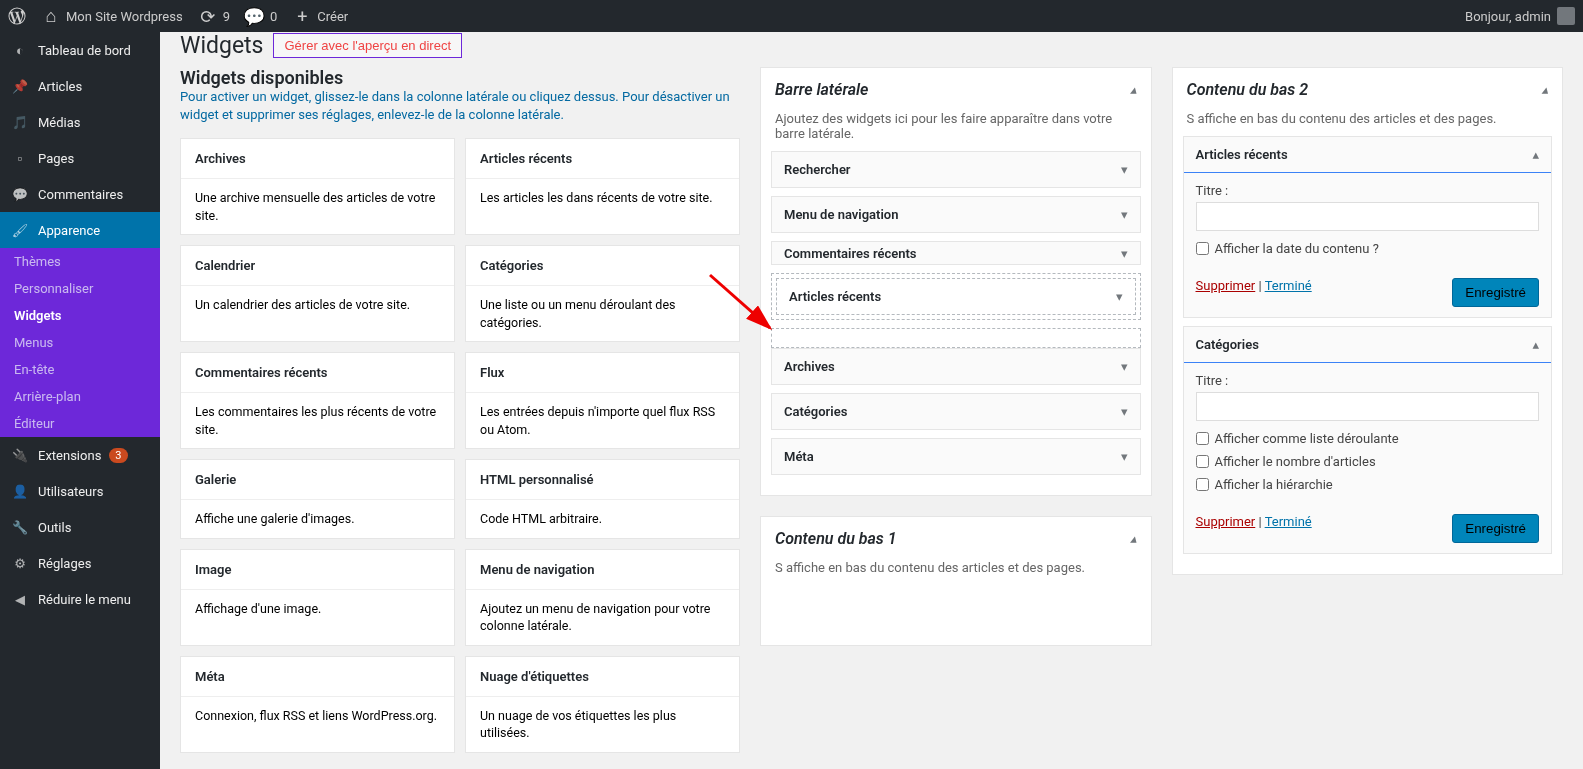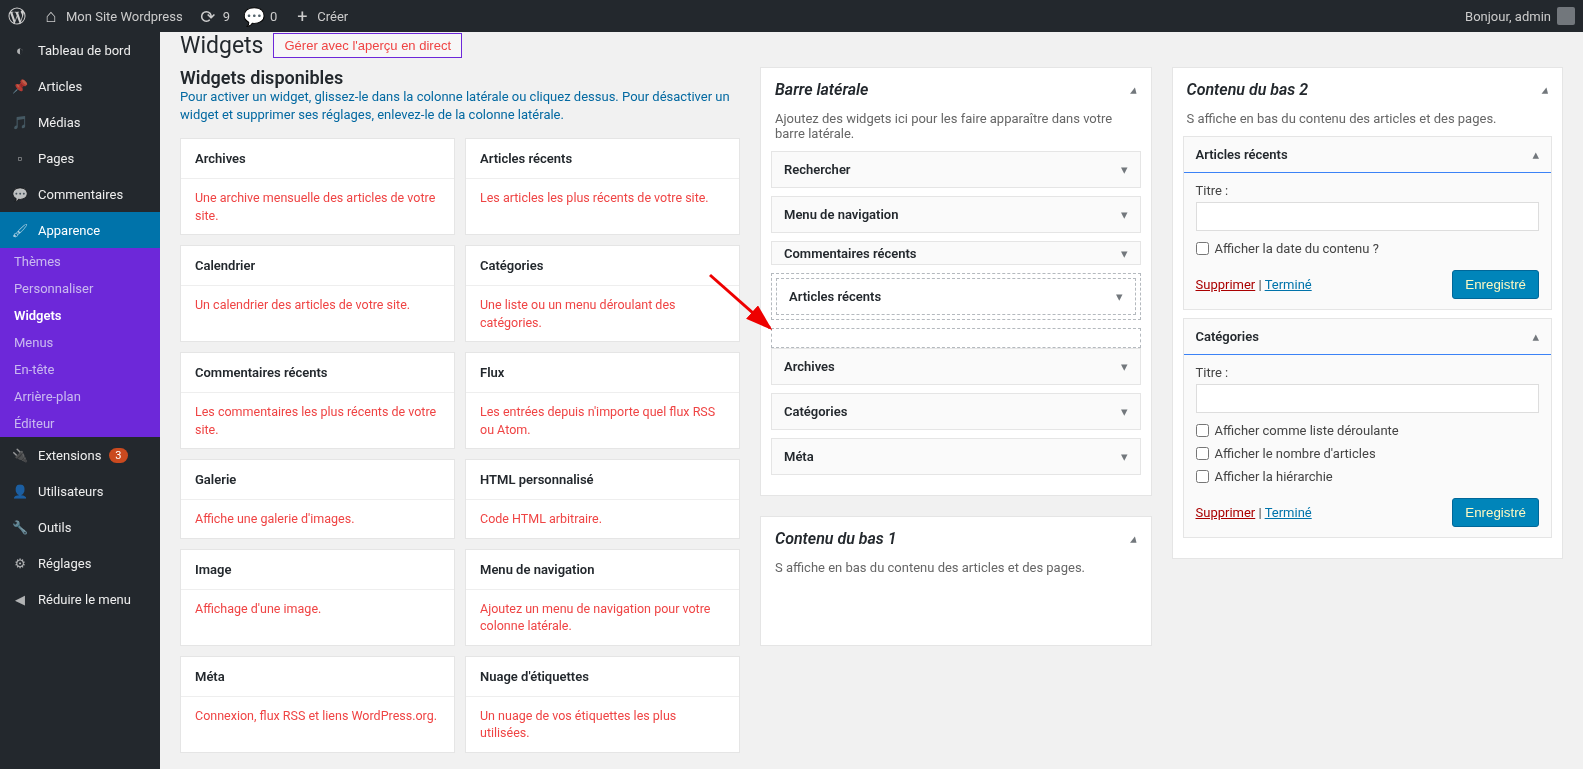--- a/index.html
+++ b/index.html
@@ -30,43 +30,43 @@
 .col-available { flex: 1; max-width: 560px; }
 .col-areas { display: flex; gap: 20px; flex: 1; }
 .col-area { flex: 1; min-width: 380px; }
 
 .section-title { font-size: 18px; font-weight: 600; color: #23282d; margin-bottom: 0; }
 .section-desc { color: #0369a1; margin-bottom: 14px; line-height: 1.4; }
 
 .widget-grid { display: grid; grid-template-columns: 1fr 1fr; gap: 10px; }
 .widget-chip { background: #fff; border: 1px solid #e5e5e5; }
 .widget-chip-header { padding: 12px 14px; font-weight: 600; color: #23282d; cursor: move; border-bottom: 1px solid #eee; }
-.widget-chip-desc { padding: 10px 14px; color: #ef4444; font-size: 12.5px; line-height: 1.4; }
+.widget-chip-desc { padding: 10px 14px; color: #000000; font-size: 12.5px; line-height: 1.4; }
 
 .widget-area { background: #fff; border: 1px solid #e5e5e5; margin-bottom: 20px; }
 .area-header { display: flex; align-items: center; padding: 12px 14px; cursor: pointer; font-style: italic; }
 .area-title { font-size: 16px; font-weight: 600; color: #23282d; flex: 1; }
 .area-toggle { color: #72777c; }
 .area-desc { padding: 0 14px 10px 14px; color: #666; font-size: 13px; }
 .area-body { padding: 0 10px 12px 10px; }
 
 .placed-widget { background: #fafafa; border: 1px solid #e5e5e5; margin-bottom: 8px; }
 .placed-header { display: flex; align-items: center; padding: 10px 12px; cursor: pointer; }
 .placed-title { flex: 1; color: #23282d; font-weight: 600; }
 .placed-toggle { color: #72777c; }
 
 .placed-body { padding: 10px 12px; border-top: 1px solid #3b82f6; }
 .placed-body label { display: block; margin-bottom: 4px; }
 .placed-body input[type=text] { width: 100%; padding: 6px; border: 1px solid #ddd; margin-bottom: 10px; }
 .placed-body input[type=number] { width: 40px; padding: 2px; border: 1px solid #ddd; }
 .placed-body .row { display: flex; align-items: center; gap: 6px; margin-bottom: 8px; }
-.placed-actions { display: flex; align-items: center; margin-top: 14px; }
+.placed-actions { display: flex; margin-top: 22px; }
 .placed-actions .links a { color: #a00; text-decoration: underline; cursor: pointer; }
 .placed-actions .links a.done { color: #0073aa; }
-.placed-actions .btn-save { margin-left: auto; background: #0085ba; border: 1px solid #006799; color: #fef9c3; padding: 6px 12px; cursor: pointer; border-radius: 3px; }
+.placed-actions .btn-save { margin-left: auto; background: #0085ba; border: 1px solid #006799; color: #000000; padding: 6px 12px; cursor: pointer; border-radius: 3px; }
 
 .drop-zone { border: 1px dashed #b4b9be; padding: 4px; margin-bottom: 8px; }
 .drop-zone .placed-widget { background: #fff; border: 1px dashed #b4b9be; margin: 0; }
 .drop-zone-extra { border: 1px dashed #b4b9be; height: 20px; margin-top: 0; }
 
 .arrow-svg { position: absolute; pointer-events: none; z-index: 50; }
 </style>
 </head>
 <body>
 
@@ -171,21 +171,21 @@
     <div class="col-available">
       <h2 class="section-title">Widgets disponibles</h2>
       <p class="section-desc">Pour activer un widget, glissez-le dans la colonne latérale ou cliquez dessus. Pour désactiver un widget et supprimer ses réglages, enlevez-le de la colonne latérale.</p>
       <div class="widget-grid" id="widget-grid">
           <div class="widget-chip">
             <div class="widget-chip-header">Archives</div>
             <div class="widget-chip-desc">Une archive mensuelle des articles de votre site.</div>
           </div>
           <div class="widget-chip">
             <div class="widget-chip-header">Articles récents</div>
-            <div class="widget-chip-desc">Les articles les plus récents de votre site.</div>
+            <div class="widget-chip-desc">Les articles les dans récents de votre site.</div>
           </div>
           <div class="widget-chip">
             <div class="widget-chip-header">Calendrier</div>
             <div class="widget-chip-desc">Un calendrier des articles de votre site.</div>
           </div>
           <div class="widget-chip">
             <div class="widget-chip-header">Catégories</div>
             <div class="widget-chip-desc">Une liste ou un menu déroulant des catégories.</div>
           </div>
           <div class="widget-chip">

